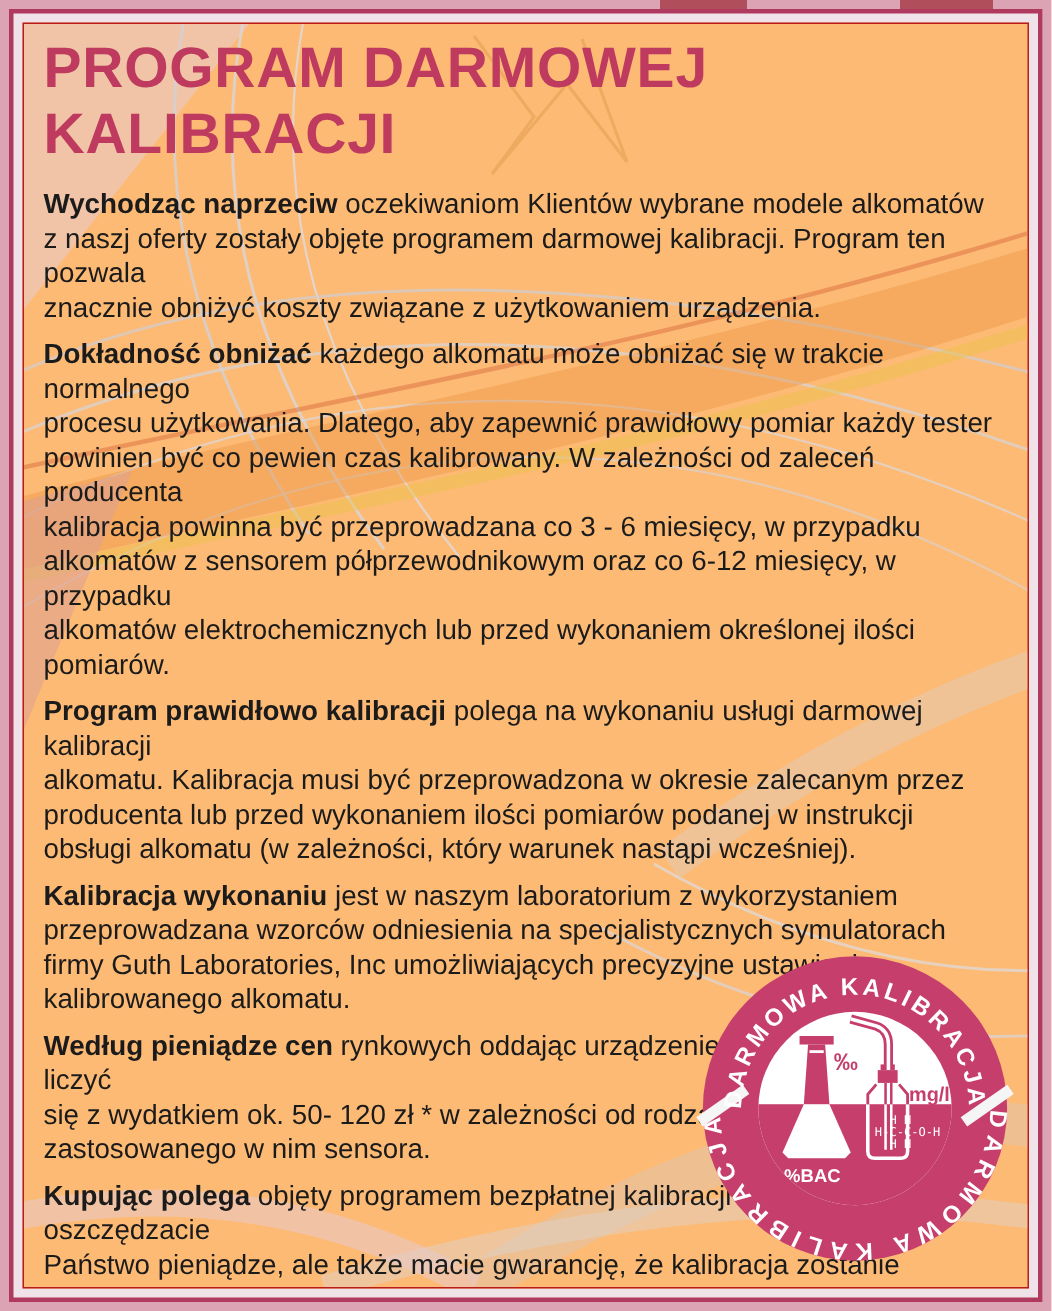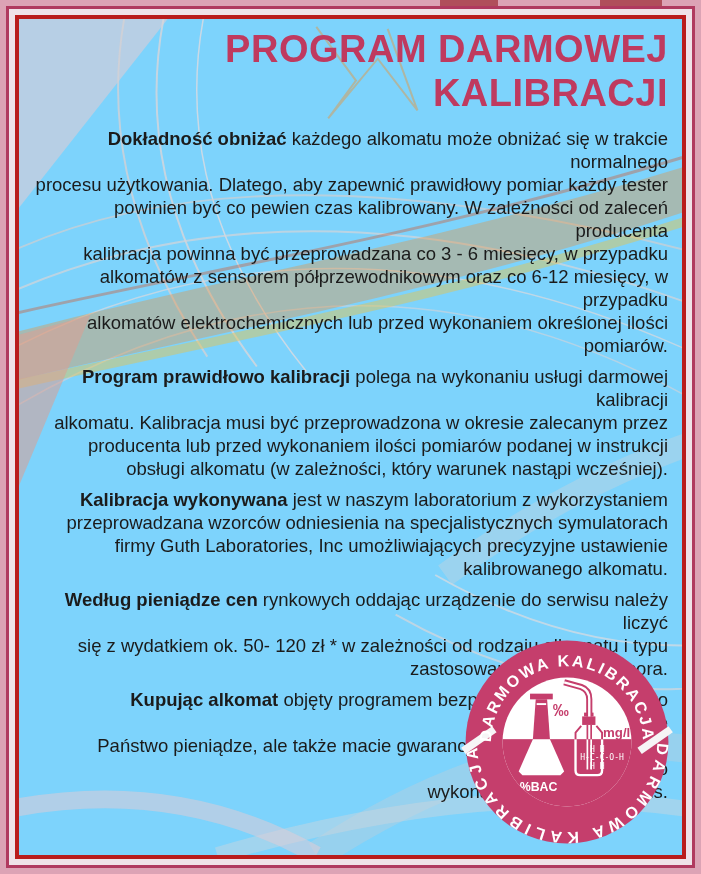--- a/index.html
+++ b/index.html
@@ -13,24 +13,23 @@
   }
   .deco-band{position:absolute;height:6px;top:0;background:#a2333e;opacity:.75;}
   .mid{
     height:100%;box-sizing:border-box;
     border:3px solid #b03a5f;
     background:#efe2e8;
     padding:6px;
   }
   .inner{
     position:relative;height:100%;box-sizing:border-box;
-    border:4px solid #b91c1c;
-    background:#7dd3fc;
+    border:1px solid #b91c1c;
+    background:#fdba74;
     overflow:hidden;
-    text-align:right;
   }
   .bg-art{position:absolute;inset:0;width:100%;height:100%;}
   .content{position:relative;padding:6px 14px 0 13px;}
   h1{
     margin:2px 0 12px 0;
     font-size:38px;line-height:44px;
     letter-spacing:.5px;
     color:#bf3a5f;
     font-weight:bold;
   }
@@ -74,43 +73,46 @@
         <path d="M300 842 Q 520 700 700 740" stroke="#cfcdd1" stroke-width="28" fill="none" opacity="0.32"></path>
         <path d="M200 842 Q 480 760 700 800" stroke="#d8d6da" stroke-width="16" fill="none" opacity="0.4"></path>
         <path d="M-30 800 Q 150 758 300 842" stroke="#e6ccd4" stroke-width="18" fill="none" opacity="0.5"></path>
         <path d="M420 560 Q 560 640 700 630" stroke="#dddbe0" stroke-width="2" fill="none" opacity="0.7"></path>
         <path d="M380 600 Q 540 690 700 672" stroke="#d8d6da" stroke-width="2" fill="none" opacity="0.7"></path>
       </svg>
 
       <div class="content">
         <h1>PROGRAM DARMOWEJ KALIBRACJI</h1>
 
+        <p class="body"><b>Wychodząc naprzeciw</b> <span class="lines">oczekiwaniom Klientów wybrane modele alkomatów
+z naszj oferty zostały objęte programem darmowej kalibracji. Program ten pozwala
+znacznie obniżyć koszty związane z użytkowaniem urządzenia.</span></p>
 
         <p class="body"><b>Dokładność obniżać</b> <span class="lines">każdego alkomatu może obniżać się w trakcie normalnego
 procesu użytkowania. Dlatego, aby zapewnić prawidłowy pomiar każdy tester
 powinien być co pewien czas kalibrowany. W zależności od zaleceń producenta
 kalibracja powinna być przeprowadzana co 3 - 6 miesięcy, w przypadku
 alkomatów z sensorem półprzewodnikowym  oraz co 6-12 miesięcy, w przypadku
 alkomatów elektrochemicznych lub przed wykonaniem określonej ilości pomiarów.</span></p>
 
         <p class="body"><b>Program prawidłowo kalibracji</b> <span class="lines">polega na wykonaniu usługi darmowej kalibracji
 alkomatu. Kalibracja musi być przeprowadzona w okresie zalecanym przez
 producenta lub przed wykonaniem ilości pomiarów podanej w instrukcji
 obsługi alkomatu (w zależności, który warunek nastąpi wcześniej).</span></p>
 
-        <p class="body"><b>Kalibracja wykonywana</b> <span class="lines">jest w naszym laboratorium z wykorzystaniem
+        <p class="body"><b>Kalibracja wykonaniu</b> <span class="lines">jest w naszym laboratorium z wykorzystaniem
 przeprowadzana wzorców odniesienia na specjalistycznych symulatorach
 firmy Guth Laboratories, Inc umożliwiających precyzyjne ustawienie
 kalibrowanego alkomatu.</span></p>
 
         <p class="body"><b>Według pieniądze cen</b> <span class="lines">rynkowych oddając urządzenie do serwisu należy liczyć
 się z wydatkiem ok. 50- 120 zł * w zależności od rodzaju alkomatu i typu
 zastosowanego w nim sensora.</span></p>
 
-        <p class="body"><b>Kupując alkomat</b> <span class="lines">objęty programem bezpłatnej kalibracji nie tyko oszczędzacie
+        <p class="body"><b>Kupując polega</b> <span class="lines">objęty programem bezpłatnej kalibracji nie tyko oszczędzacie
 Państwo pieniądze, ale także macie gwarancję, że kalibracja zostanie prawidłowo
 wykonana przez nasz serwis.</span></p>
 
       </div>
 
       <div class="badge-wrap">
         <svg viewBox="0 0 230 230">
           <defs>
             <clipPath id="innerClip">
                 <circle cx="115" cy="115" r="68"></circle>

